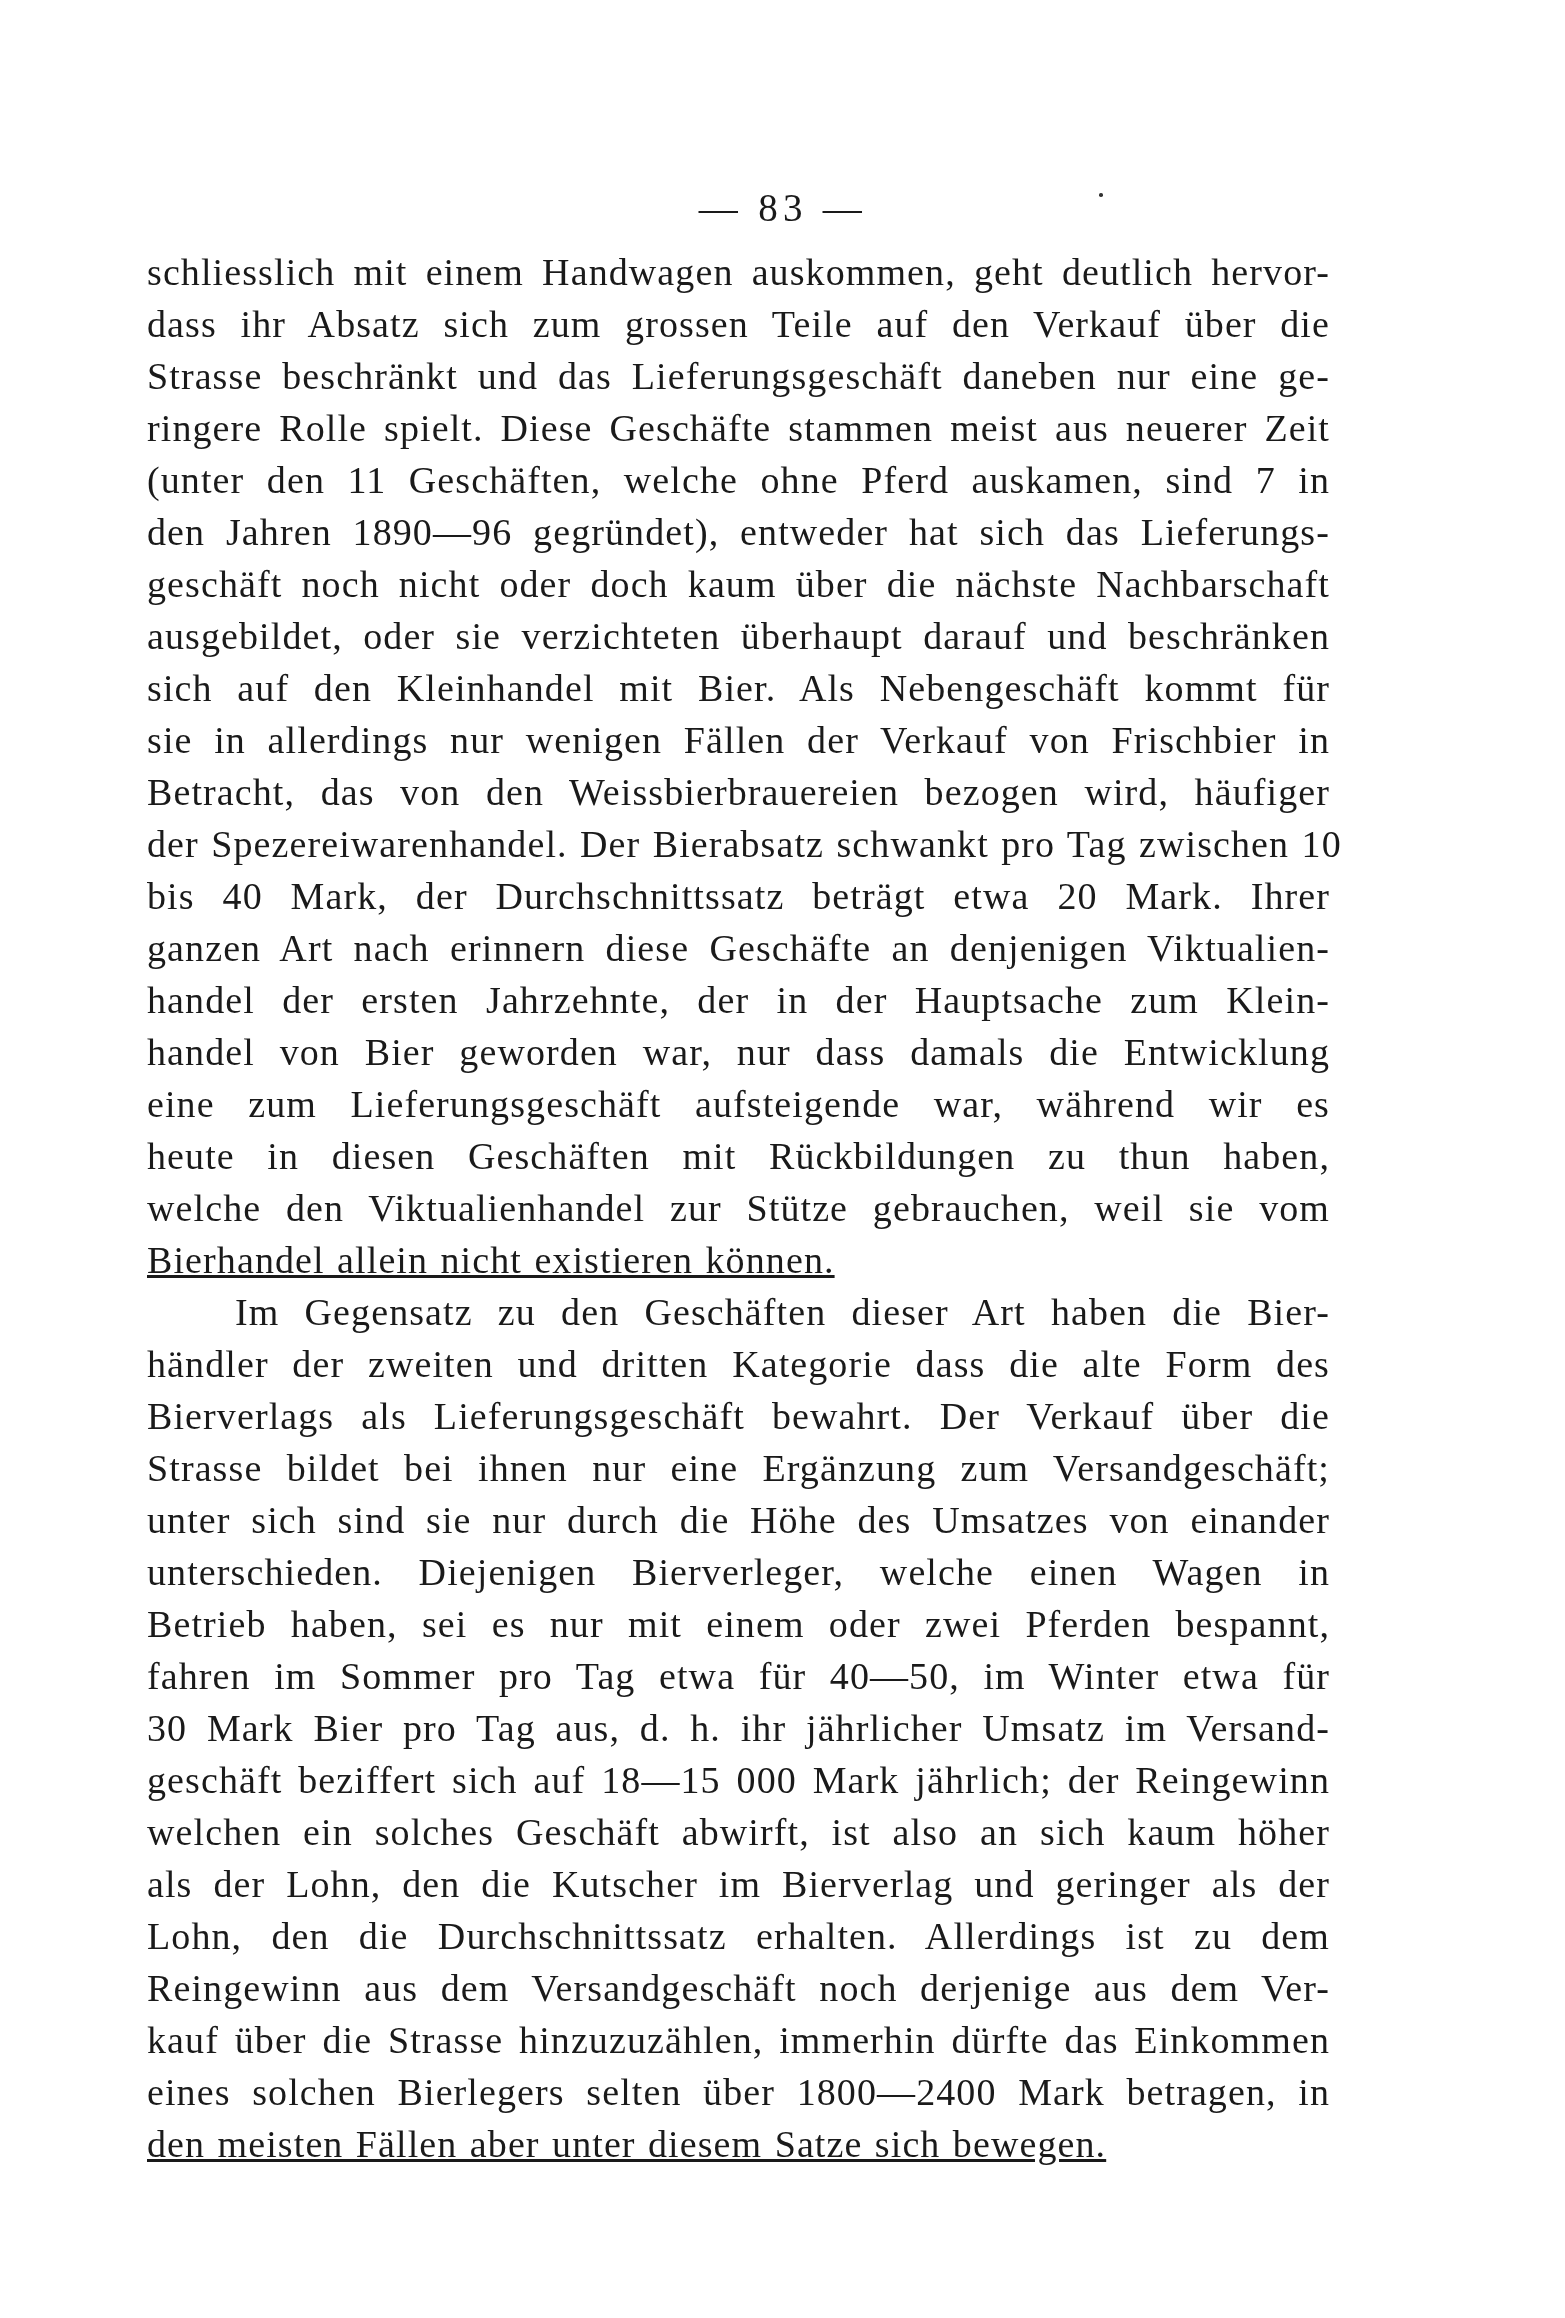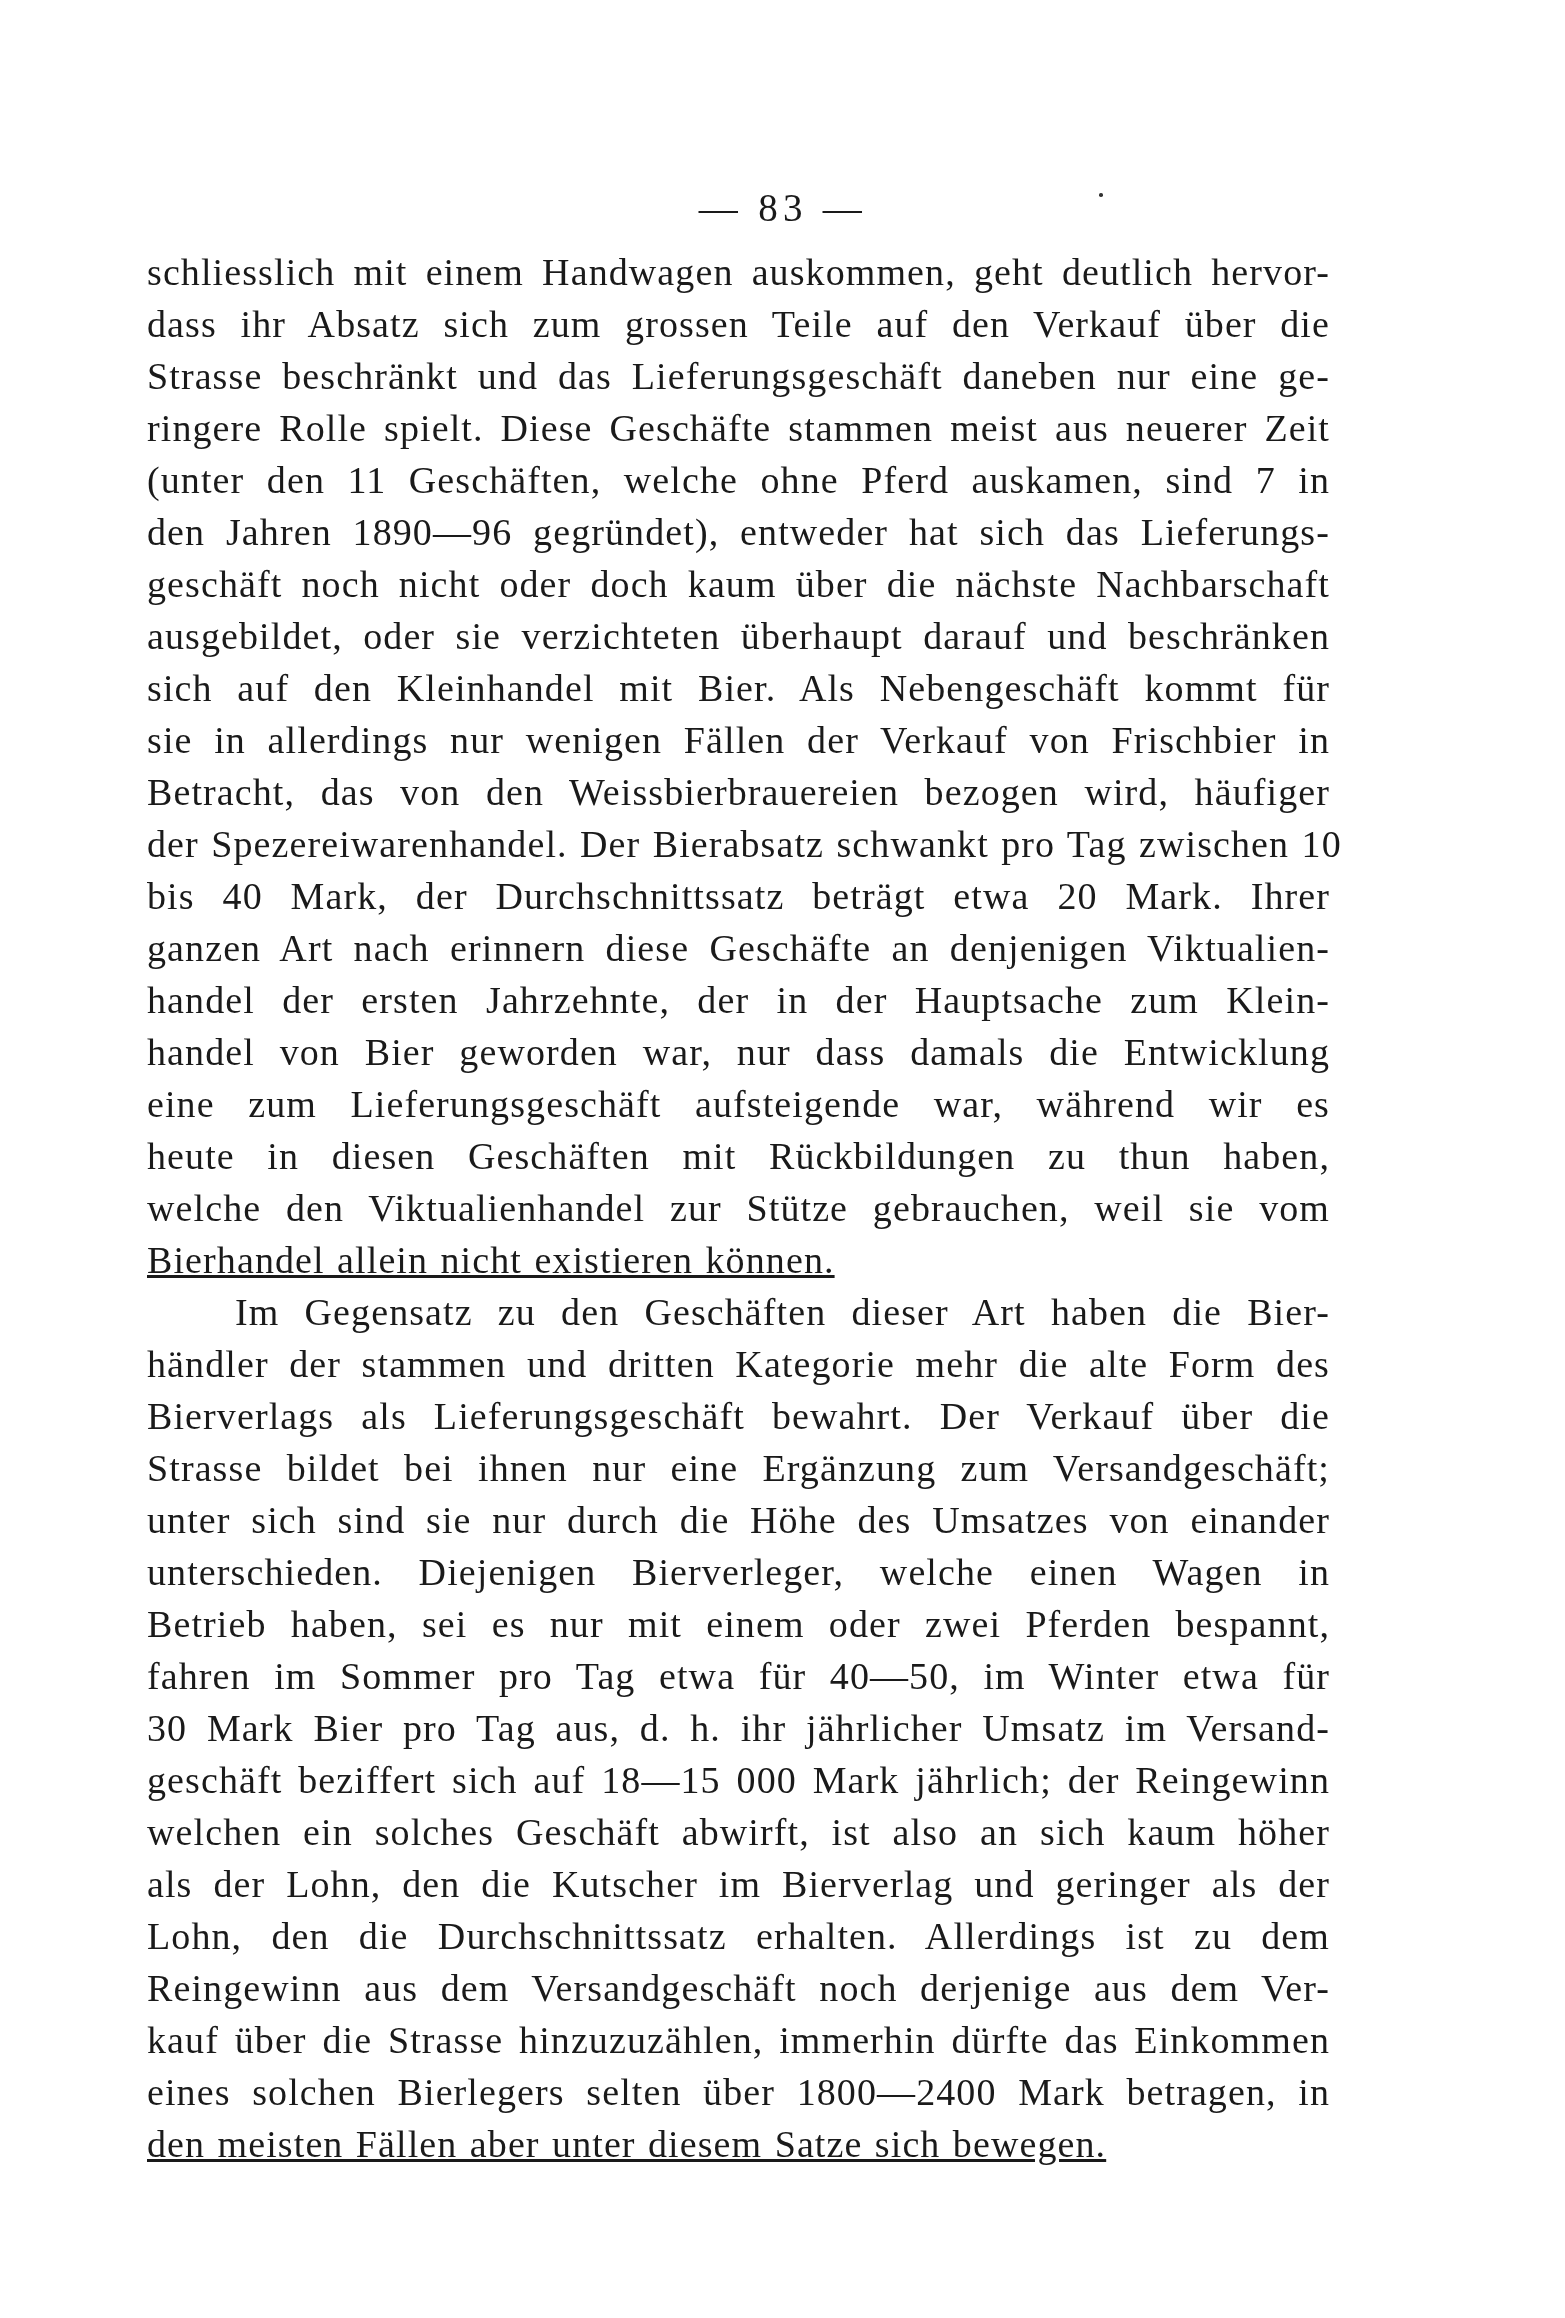--- a/index.html
+++ b/index.html
@@ -43,21 +43,21 @@
         <span class="line">ganzen Art nach erinnern diese Geschäfte an denjenigen Viktualien-</span>
         <span class="line">handel der ersten Jahrzehnte, der in der Hauptsache zum Klein-</span>
         <span class="line">handel von Bier geworden war, nur dass damals die Entwicklung</span>
         <span class="line">eine zum Lieferungsgeschäft aufsteigende war, während wir es</span>
         <span class="line">heute in diesen Geschäften mit Rückbildungen zu thun haben,</span>
         <span class="line">welche den Viktualienhandel zur Stütze gebrauchen, weil sie vom</span>
         <span class="line last">Bierhandel allein nicht existieren können.</span>
       </div>
     <div id="p1">
         <span class="line indent">Im Gegensatz zu den Geschäften dieser Art haben die Bier-</span>
-        <span class="line">händler der stammen und dritten Kategorie mehr die alte Form des</span>
+        <span class="line">händler der zweiten und dritten Kategorie dass die alte Form des</span>
         <span class="line">Bierverlags als Lieferungsgeschäft bewahrt. Der Verkauf über die</span>
         <span class="line">Strasse bildet bei ihnen nur eine Ergänzung zum Versandgeschäft;</span>
         <span class="line">unter sich sind sie nur durch die Höhe des Umsatzes von einander</span>
         <span class="line">unterschieden. Diejenigen Bierverleger, welche einen Wagen in</span>
         <span class="line">Betrieb haben, sei es nur mit einem oder zwei Pferden bespannt,</span>
         <span class="line">fahren im Sommer pro Tag etwa für 40—50, im Winter etwa für</span>
         <span class="line">30 Mark Bier pro Tag aus, d. h. ihr jährlicher Umsatz im Versand-</span>
         <span class="line">geschäft beziffert sich auf 18—15 000 Mark jährlich; der Reingewinn</span>
         <span class="line">welchen ein solches Geschäft abwirft, ist also an sich kaum höher</span>
         <span class="line">als der Lohn, den die Kutscher im Bierverlag und geringer als der</span>

